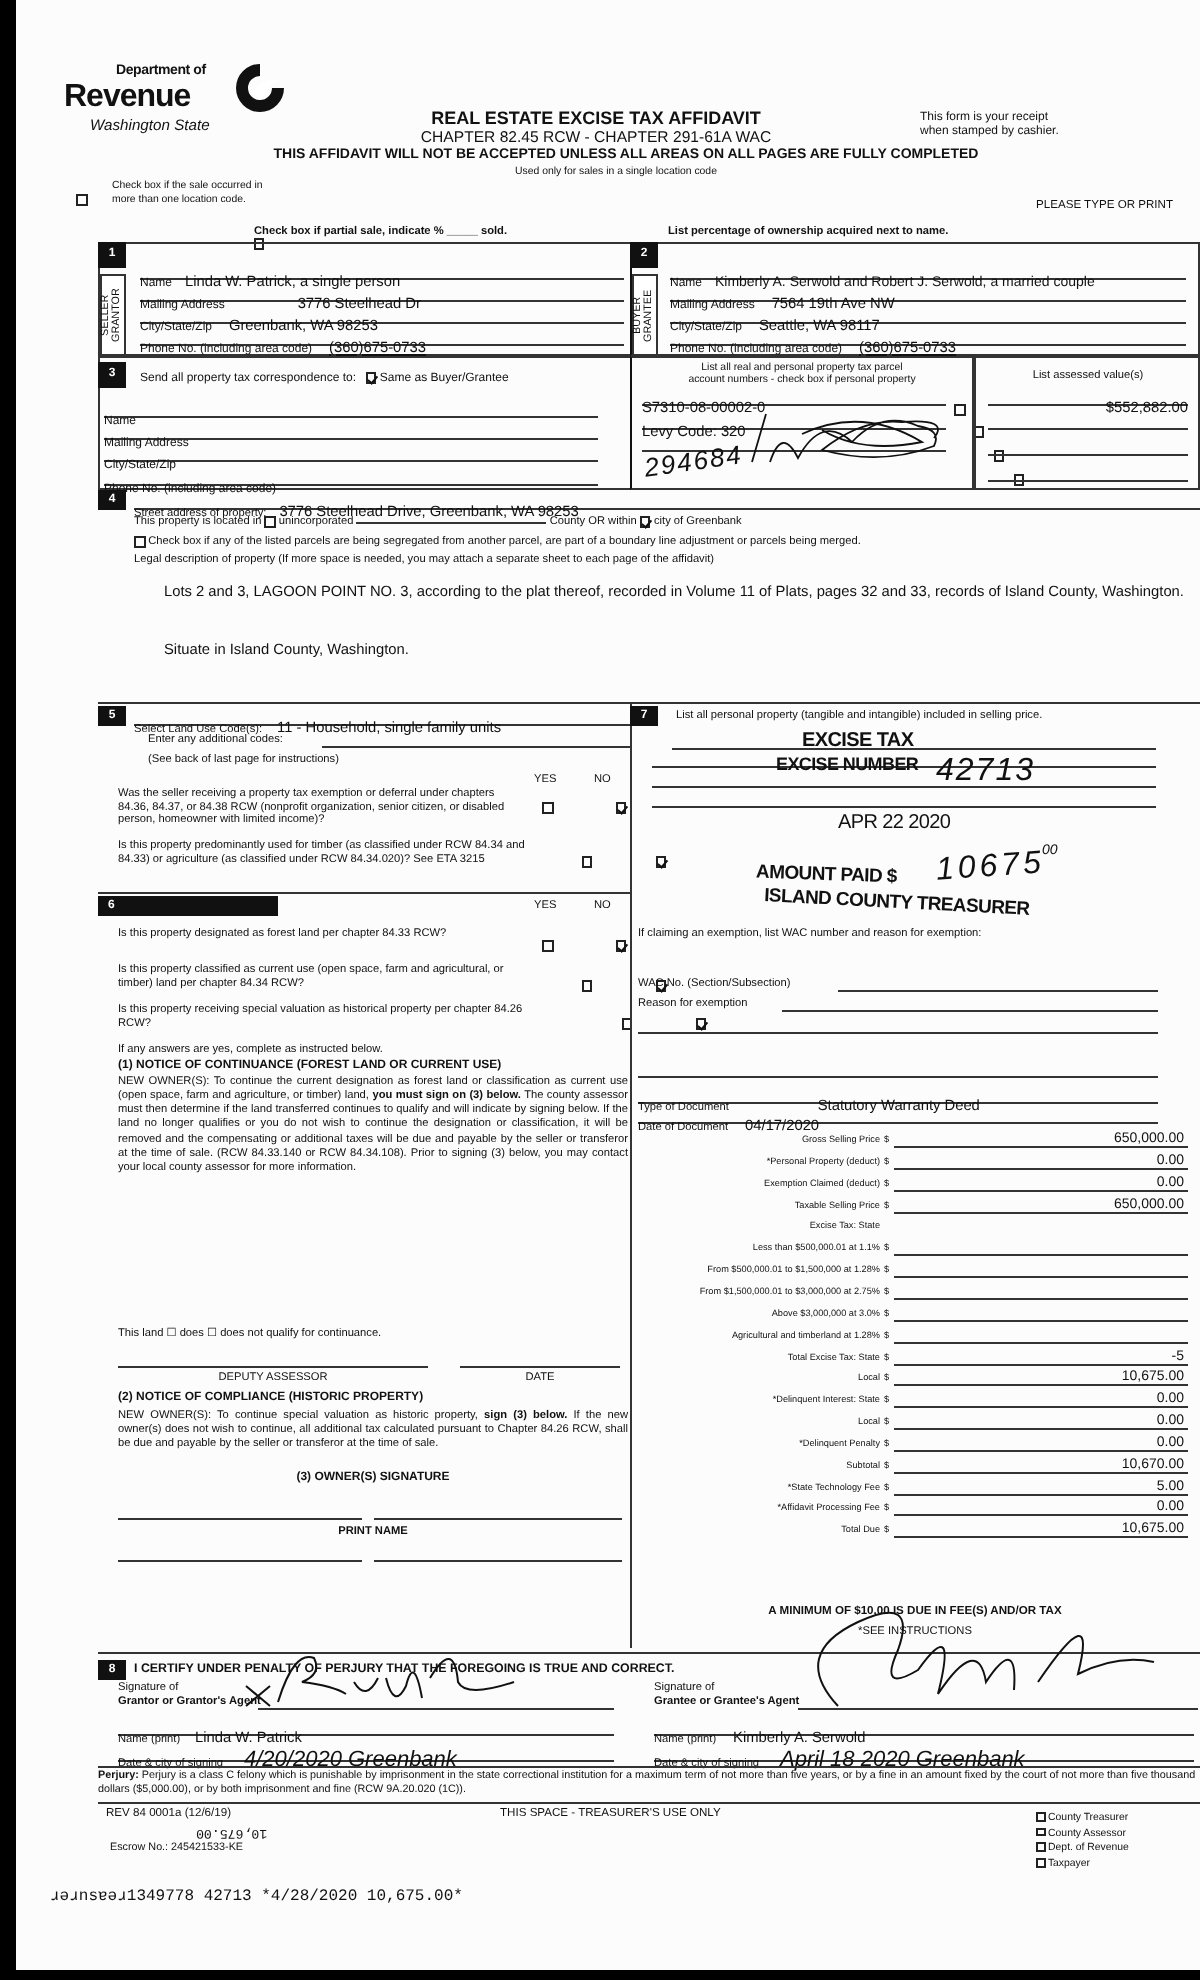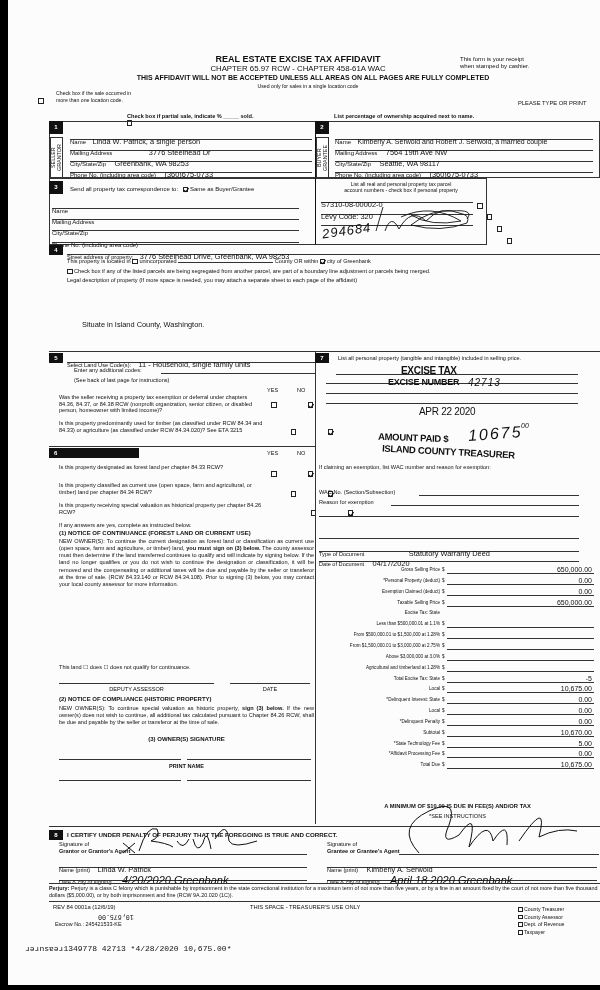--- a/index.html
+++ b/index.html
@@ -26,23 +26,32 @@
   .calc-line { position: absolute; left: 129px; width: 147px; bottom: 0; border-bottom: 0.7px solid #333; }
   .calc-val { position: absolute; right: 8px; bottom: 1px; font-size: 7px; }
   .just { text-align: justify; }
 </style>
 </head>
 <body>
 
 <div class="page">
 
   
+  <div class="abs" style="left:22px;top:30px;width:120px;height:40px;">
+    <div class="abs" style="left:28px;top:2px;font-size:7px;font-weight:bold;letter-spacing:-0.2px;">Department of</div>
+    <div class="abs" style="left:2px;top:10px;font-size:16px;font-weight:bold;letter-spacing:-0.5px;">Revenue</div>
+    <div class="abs" style="left:15px;top:28px;font-size:7.6px;font-style:italic;">Washington State</div>
+    <svg class="abs" style="left:86px;top:0px;" width="28" height="28" viewBox="0 0 28 28">
+      <path d="M14 2 A12 12 0 1 0 26 14 L20 14 A6 6 0 1 1 14 8 Z" fill="#111"></path>
+      <path d="M10 16 Q16 8 24 10 Q18 12 14 20 Z" fill="#fff"></path>
+    </svg>
+  </div>
 
   <div class="abs center bold" style="left:150px;top:54px;width:280px;font-size:9px;">REAL ESTATE EXCISE TAX AFFIDAVIT</div>
-  <div class="abs center" style="left:150px;top:64px;width:280px;font-size:7.8px;">CHAPTER 65.97 RCW - CHAPTER 458-61A WAC</div>
+  <div class="abs center" style="left:150px;top:64px;width:280px;font-size:7.8px;">CHAPTER 82.45 RCW - CHAPTER 291-61A WAC</div>
   <div class="abs small" style="left:452px;top:56px;">This form is your receipt</div>
   <div class="abs small" style="left:452px;top:63px;">when stamped by cashier.</div>
   <div class="abs center bold" style="left:50px;top:74px;width:510px;font-size:7px;">THIS AFFIDAVIT WILL NOT BE ACCEPTED UNLESS ALL AREAS ON ALL PAGES ARE FULLY COMPLETED</div>
   <div class="abs center tiny" style="left:200px;top:83px;width:200px;">Used only for sales in a single location code</div>
 
   <span class="abs box" style="left:30px;top:91px;"></span>
   <div class="abs tiny" style="left:48px;top:90px;">Check box if the sale occurred in</div>
   <div class="abs tiny" style="left:48px;top:97px;">more than one location code.</div>
   <div class="abs tiny" style="left:510px;top:100px;font-size:5.8px;">PLEASE TYPE OR PRINT</div>
 
@@ -120,20 +129,29 @@
     <span class="abs box" style="left:161px;top:28px;"></span>
     <div class="abs line" style="left:5px;top:37px;width:152px;height:10px;"></div>
     <span class="abs box" style="left:161px;top:40px;"></span>
     <span class="abs box" style="left:161px;top:52px;"></span>
     <div class="abs" style="left:6px;top:44px;font-size:13px;font-style:italic;transform:rotate(-8deg);letter-spacing:1px;">294684</div>
     <svg class="sigsvg" style="left:55px;top:24px;" width="110" height="30" viewBox="0 0 110 30">
       <path d="M5 28 L12 4 M14 28 Q20 10 28 26 Q40 4 55 18 Q70 2 88 10 Q100 12 96 20 Q70 30 40 22 Q60 6 80 8 Q104 6 96 16 M30 14 Q60 0 90 18 Q60 24 40 12" fill="none" stroke="#111" stroke-width="0.9"></path>
     </svg>
   </div>
 
+  <div class="abs" style="left:479px;top:178px;width:113px;height:67px;border:0.8px solid #333;">
+    <div class="abs center tiny" style="left:0;top:6px;width:112px;font-size:5.6px;">List assessed value(s)</div>
+    <div class="abs line right" style="left:6px;top:14px;width:100px;height:10px;">
+      <span class="val">$552,882.00</span>
+    </div>
+    <div class="abs line" style="left:6px;top:26px;width:100px;height:10px;"></div>
+    <div class="abs line" style="left:6px;top:39px;width:100px;height:10px;"></div>
+    <div class="abs line" style="left:6px;top:52px;width:100px;height:10px;"></div>
+  </div>
 
   
   <div class="abs" style="left:41px;top:245px;width:551px;height:100px;">
     <div class="secnum" style="left:0;top:0;height:10px;line-height:10px;">4</div>
     <div class="abs line" style="left:18px;top:0;width:533px;height:10px;">
       <span class="tiny" style="font-size:5.6px;">Street address of property:</span>
       <span class="val" style="margin-left:2px;">3776 Steelhead Drive, Greenbank, WA 98253</span>
     </div>
     <div class="abs tiny" style="left:18px;top:13px;white-space:nowrap;font-size:5.6px;">
       <span>This property is located in</span>
@@ -142,20 +160,21 @@
       <span style="display:inline-block;width:95px;border-bottom:0.8px solid #333;"></span>
       <span>County OR within</span>
       <span class="box checked"></span>
       <span>city of Greenbank</span>
     </div>
     <div class="abs tiny" style="left:18px;top:23px;white-space:nowrap;font-size:5.6px;">
       <span class="box"></span>
       <span>Check box if any of the listed parcels are being segregated from another parcel, are part of a boundary line adjustment or parcels being merged.</span>
     </div>
     <div class="abs tiny" style="left:18px;top:32px;white-space:nowrap;font-size:5.6px;">Legal description of property (If more space is needed, you may attach a separate sheet to each page of the affidavit)</div>
+    <div class="abs" style="left:33px;top:46px;width:510px;font-size:7.4px;line-height:1.35;">Lots 2 and 3, LAGOON POINT NO. 3, according to the plat thereof, recorded in Volume 11 of Plats, pages 32 and 33, records of Island County, Washington.</div>
     <div class="abs" style="left:33px;top:75px;font-size:7.4px;">Situate in Island County, Washington.</div>
   </div>
 
   
   <div class="abs" style="left:41px;top:351px;width:266px;height:95px;border-top:1.2px solid #333;">
     <div class="secnum" style="left:0;top:1px;height:10px;line-height:10px;">5</div>
     <div class="abs line" style="left:18px;top:1px;width:248px;height:10px;">
       <span class="tiny" style="font-size:5.6px;">Select Land Use Code(s):</span>
       <span class="val" style="margin-left:3px;">11 - Household, single family units</span>
     </div>
@@ -222,21 +241,21 @@
   <div class="abs" style="left:307px;top:351px;width:285px;height:473px;border-top:1.2px solid #333;border-left:0.8px solid #333;">
     <div class="secnum" style="left:-1px;top:1px;height:10px;line-height:10px;">7</div>
     <div class="abs tiny" style="left:22px;top:3px;font-size:5.6px;white-space:nowrap;">List all personal property (tangible and intangible) included in selling price.</div>
     <div class="abs" style="left:20px;top:22px;width:242px;border-bottom:0.8px solid #333;"></div>
     <div class="abs" style="left:10px;top:31px;width:252px;border-bottom:0.8px solid #333;"></div>
     <div class="abs" style="left:10px;top:41px;width:252px;border-bottom:0.8px solid #333;"></div>
     <div class="abs" style="left:10px;top:51px;width:252px;border-bottom:0.8px solid #333;"></div>
 
     <div class="abs stamp" style="left:85px;top:13px;font-size:10px;">EXCISE TAX</div>
     <div class="abs stamp" style="left:72px;top:25px;font-size:9px;">EXCISE NUMBER</div>
-    <div class="abs" style="left:152px;top:25px;font-size:10px;font-style:italic;letter-spacing:1px;">42713</div>
+    <div class="abs" style="left:152px;top:25px;font-size:16px;font-style:italic;letter-spacing:1px;">42713</div>
     <div class="abs stamp" style="left:103px;top:54px;font-size:10px;font-weight:normal;">APR 22 2020</div>
     <div class="abs stamp" style="left:62px;top:80px;font-size:9.5px;transform:rotate(2deg);">AMOUNT PAID $</div>
     <div class="abs" style="left:152px;top:73px;font-size:16px;font-style:italic;letter-spacing:2px;transform:rotate(-4deg);">10675</div>
     <div class="abs" style="left:205px;top:70px;font-size:7px;font-style:italic;">00</div>
     <div class="abs stamp" style="left:66px;top:94px;font-size:9.5px;transform:rotate(3deg);">ISLAND COUNTY TREASURER</div>
 
     <div class="abs tiny" style="left:3px;top:112px;font-size:5.6px;white-space:nowrap;">If claiming an exemption, list WAC number and reason for exemption:</div>
     <div class="abs tiny" style="left:3px;top:137px;font-size:5.6px;">WAC No. (Section/Subsection)</div>
     <div class="abs" style="left:103px;top:143px;width:160px;border-bottom:0.8px solid #333;"></div>
     <div class="abs tiny" style="left:3px;top:147px;font-size:5.6px;">Reason for exemption</div>

